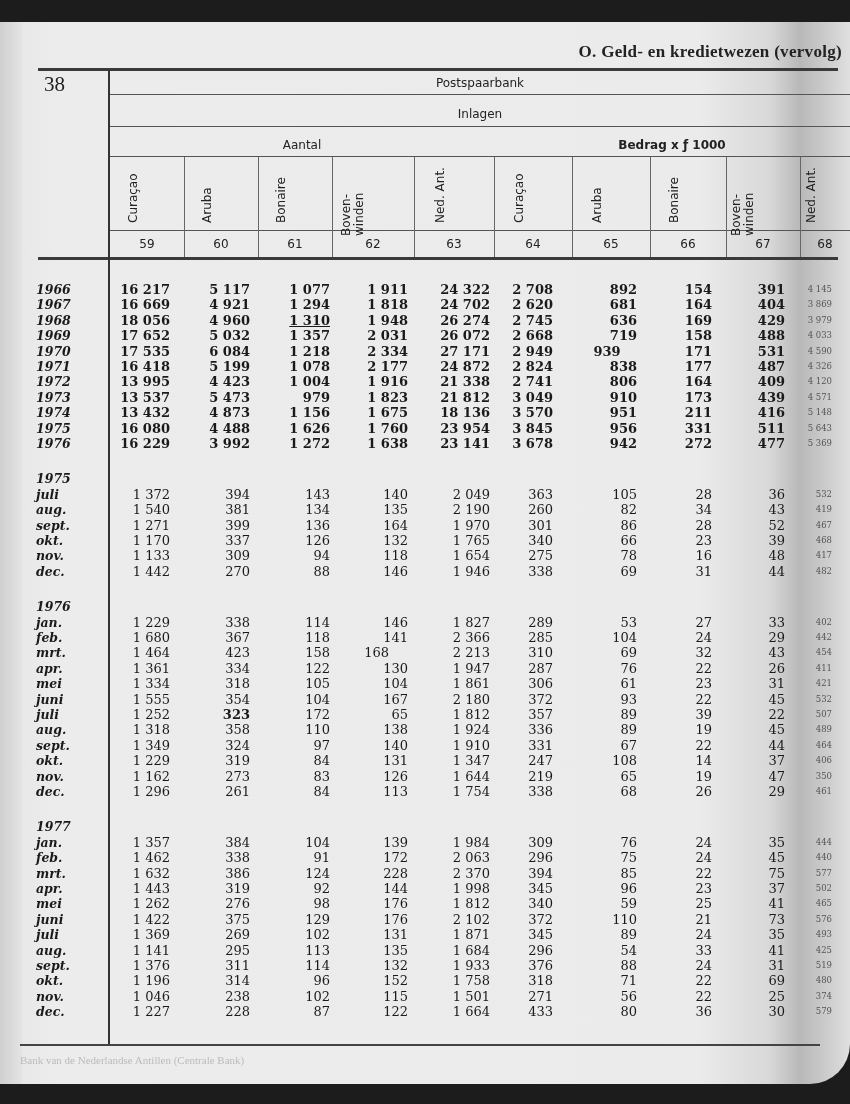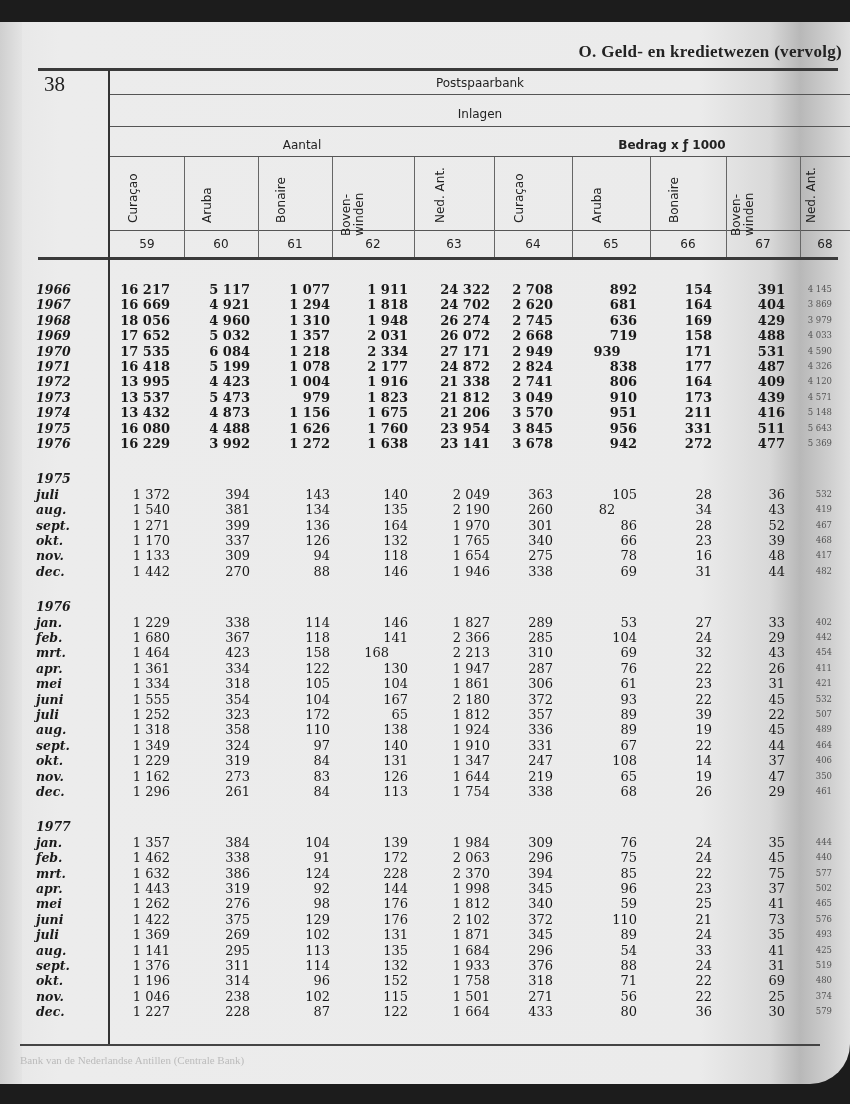--- a/index.html
+++ b/index.html
@@ -135,21 +135,21 @@
     <div class="cell" style="top: 297.4px; left: 348px; width: 60px; font-weight: 600;">1 818</div>
     <div class="cell" style="top: 297.4px; left: 430px; width: 60px; font-weight: 600;">24 702</div>
     <div class="cell" style="top: 297.4px; left: 493px; width: 60px; font-weight: 600;">2 620</div>
     <div class="cell bold" style="top: 297.4px; left: 577px; width: 60px;">681</div>
     <div class="cell bold" style="top: 297.4px; left: 652px; width: 60px;">164</div>
     <div class="cell bold" style="top: 297.4px; left: 725px; width: 60px;">404</div>
     <div class="cell small" style="top: 297.4px; left: 772px; width: 60px;">3 869</div>
     <div class="row-label" style="top: 312.8px;">1968</div>
     <div class="cell" style="top: 312.8px; left: 110px; width: 60px; font-weight: 600;">18 056</div>
     <div class="cell" style="top: 312.8px; left: 190px; width: 60px; font-weight: 600;">4 960</div>
-    <div class="cell" style="top: 312.8px; left: 270px; width: 60px; font-weight: 600;">1 310</div>
+    <div class="cell" style="top: 312.8px; left: 270px; width: 60px; font-weight: 600; text-decoration: underline;">1 310</div>
     <div class="cell" style="top: 312.8px; left: 348px; width: 60px; font-weight: 600;">1 948</div>
     <div class="cell" style="top: 312.8px; left: 430px; width: 60px; font-weight: 600;">26 274</div>
     <div class="cell" style="top: 312.8px; left: 493px; width: 60px; font-weight: 600;">2 745</div>
     <div class="cell bold" style="top: 312.8px; left: 577px; width: 60px;">636</div>
     <div class="cell bold" style="top: 312.8px; left: 652px; width: 60px;">169</div>
     <div class="cell bold" style="top: 312.8px; left: 725px; width: 60px;">429</div>
     <div class="cell small" style="top: 312.8px; left: 772px; width: 60px;">3 979</div>
     <div class="row-label" style="top: 328.2px;">1969</div>
     <div class="cell" style="top: 328.2px; left: 110px; width: 60px; font-weight: 600;">17 652</div>
     <div class="cell" style="top: 328.2px; left: 190px; width: 60px; font-weight: 600;">5 032</div>
@@ -203,21 +203,21 @@
     <div class="cell" style="top: 389.8px; left: 493px; width: 60px; font-weight: 600;">3 049</div>
     <div class="cell bold" style="top: 389.8px; left: 577px; width: 60px;">910</div>
     <div class="cell bold" style="top: 389.8px; left: 652px; width: 60px;">173</div>
     <div class="cell bold" style="top: 389.8px; left: 725px; width: 60px;">439</div>
     <div class="cell small" style="top: 389.8px; left: 772px; width: 60px;">4 571</div>
     <div class="row-label" style="top: 405.2px;">1974</div>
     <div class="cell" style="top: 405.2px; left: 110px; width: 60px; font-weight: 600;">13 432</div>
     <div class="cell" style="top: 405.2px; left: 190px; width: 60px; font-weight: 600;">4 873</div>
     <div class="cell" style="top: 405.2px; left: 270px; width: 60px; font-weight: 600;">1 156</div>
     <div class="cell" style="top: 405.2px; left: 348px; width: 60px; font-weight: 600;">1 675</div>
-    <div class="cell" style="top: 405.2px; left: 430px; width: 60px; font-weight: 600;">21 206</div>
+    <div class="cell" style="top: 405.2px; left: 430px; width: 60px; font-weight: 600;">18 136</div>
     <div class="cell" style="top: 405.2px; left: 493px; width: 60px; font-weight: 600;">3 570</div>
     <div class="cell bold" style="top: 405.2px; left: 577px; width: 60px;">951</div>
     <div class="cell bold" style="top: 405.2px; left: 652px; width: 60px;">211</div>
     <div class="cell bold" style="top: 405.2px; left: 725px; width: 60px;">416</div>
     <div class="cell small" style="top: 405.2px; left: 772px; width: 60px;">5 148</div>
     <div class="row-label" style="top: 420.6px;">1975</div>
     <div class="cell" style="top: 420.6px; left: 110px; width: 60px; font-weight: 600;">16 080</div>
     <div class="cell" style="top: 420.6px; left: 190px; width: 60px; font-weight: 600;">4 488</div>
     <div class="cell" style="top: 420.6px; left: 270px; width: 60px; font-weight: 600;">1 626</div>
     <div class="cell" style="top: 420.6px; left: 348px; width: 60px; font-weight: 600;">1 760</div>
@@ -250,21 +250,21 @@
     <div class="cell" style="top: 486.8px; left: 652px; width: 60px;">28</div>
     <div class="cell" style="top: 486.8px; left: 725px; width: 60px;">36</div>
     <div class="cell small" style="top: 486.8px; left: 772px; width: 60px;">532</div>
     <div class="row-label" style="top: 502.2px;">aug.</div>
     <div class="cell" style="top: 502.2px; left: 110px; width: 60px;">1 540</div>
     <div class="cell" style="top: 502.2px; left: 190px; width: 60px;">381</div>
     <div class="cell" style="top: 502.2px; left: 270px; width: 60px;">134</div>
     <div class="cell" style="top: 502.2px; left: 348px; width: 60px;">135</div>
     <div class="cell" style="top: 502.2px; left: 430px; width: 60px;">2 190</div>
     <div class="cell" style="top: 502.2px; left: 493px; width: 60px;">260</div>
-    <div class="cell" style="top: 502.2px; left: 577px; width: 60px; text-align: center;">82</div>
+    <div class="cell" style="top: 502.2px; left: 577px; width: 60px;">82</div>
     <div class="cell" style="top: 502.2px; left: 652px; width: 60px;">34</div>
     <div class="cell" style="top: 502.2px; left: 725px; width: 60px;">43</div>
     <div class="cell small" style="top: 502.2px; left: 772px; width: 60px;">419</div>
     <div class="row-label" style="top: 517.6px;">sept.</div>
     <div class="cell" style="top: 517.6px; left: 110px; width: 60px;">1 271</div>
     <div class="cell" style="top: 517.6px; left: 190px; width: 60px;">399</div>
     <div class="cell" style="top: 517.6px; left: 270px; width: 60px;">136</div>
     <div class="cell" style="top: 517.6px; left: 348px; width: 60px;">164</div>
     <div class="cell" style="top: 517.6px; left: 430px; width: 60px;">1 970</div>
     <div class="cell" style="top: 517.6px; left: 493px; width: 60px;">301</div>
@@ -367,21 +367,21 @@
     <div class="cell" style="top: 691.6px; left: 270px; width: 60px;">104</div>
     <div class="cell" style="top: 691.6px; left: 348px; width: 60px;">167</div>
     <div class="cell" style="top: 691.6px; left: 430px; width: 60px;">2 180</div>
     <div class="cell" style="top: 691.6px; left: 493px; width: 60px;">372</div>
     <div class="cell" style="top: 691.6px; left: 577px; width: 60px;">93</div>
     <div class="cell" style="top: 691.6px; left: 652px; width: 60px;">22</div>
     <div class="cell" style="top: 691.6px; left: 725px; width: 60px;">45</div>
     <div class="cell small" style="top: 691.6px; left: 772px; width: 60px;">532</div>
     <div class="row-label" style="top: 707px;">juli</div>
     <div class="cell" style="top: 707px; left: 110px; width: 60px;">1 252</div>
-    <div class="cell" style="top: 707px; left: 190px; width: 60px;">323</div>
+    <div class="cell" style="top: 707px; left: 190px; width: 60px; font-weight: bold;">323</div>
     <div class="cell" style="top: 707px; left: 270px; width: 60px;">172</div>
     <div class="cell" style="top: 707px; left: 348px; width: 60px;">65</div>
     <div class="cell" style="top: 707px; left: 430px; width: 60px;">1 812</div>
     <div class="cell" style="top: 707px; left: 493px; width: 60px;">357</div>
     <div class="cell" style="top: 707px; left: 577px; width: 60px;">89</div>
     <div class="cell" style="top: 707px; left: 652px; width: 60px;">39</div>
     <div class="cell" style="top: 707px; left: 725px; width: 60px;">22</div>
     <div class="cell small" style="top: 707px; left: 772px; width: 60px;">507</div>
     <div class="row-label" style="top: 722.4px;">aug.</div>
     <div class="cell" style="top: 722.4px; left: 110px; width: 60px;">1 318</div>

